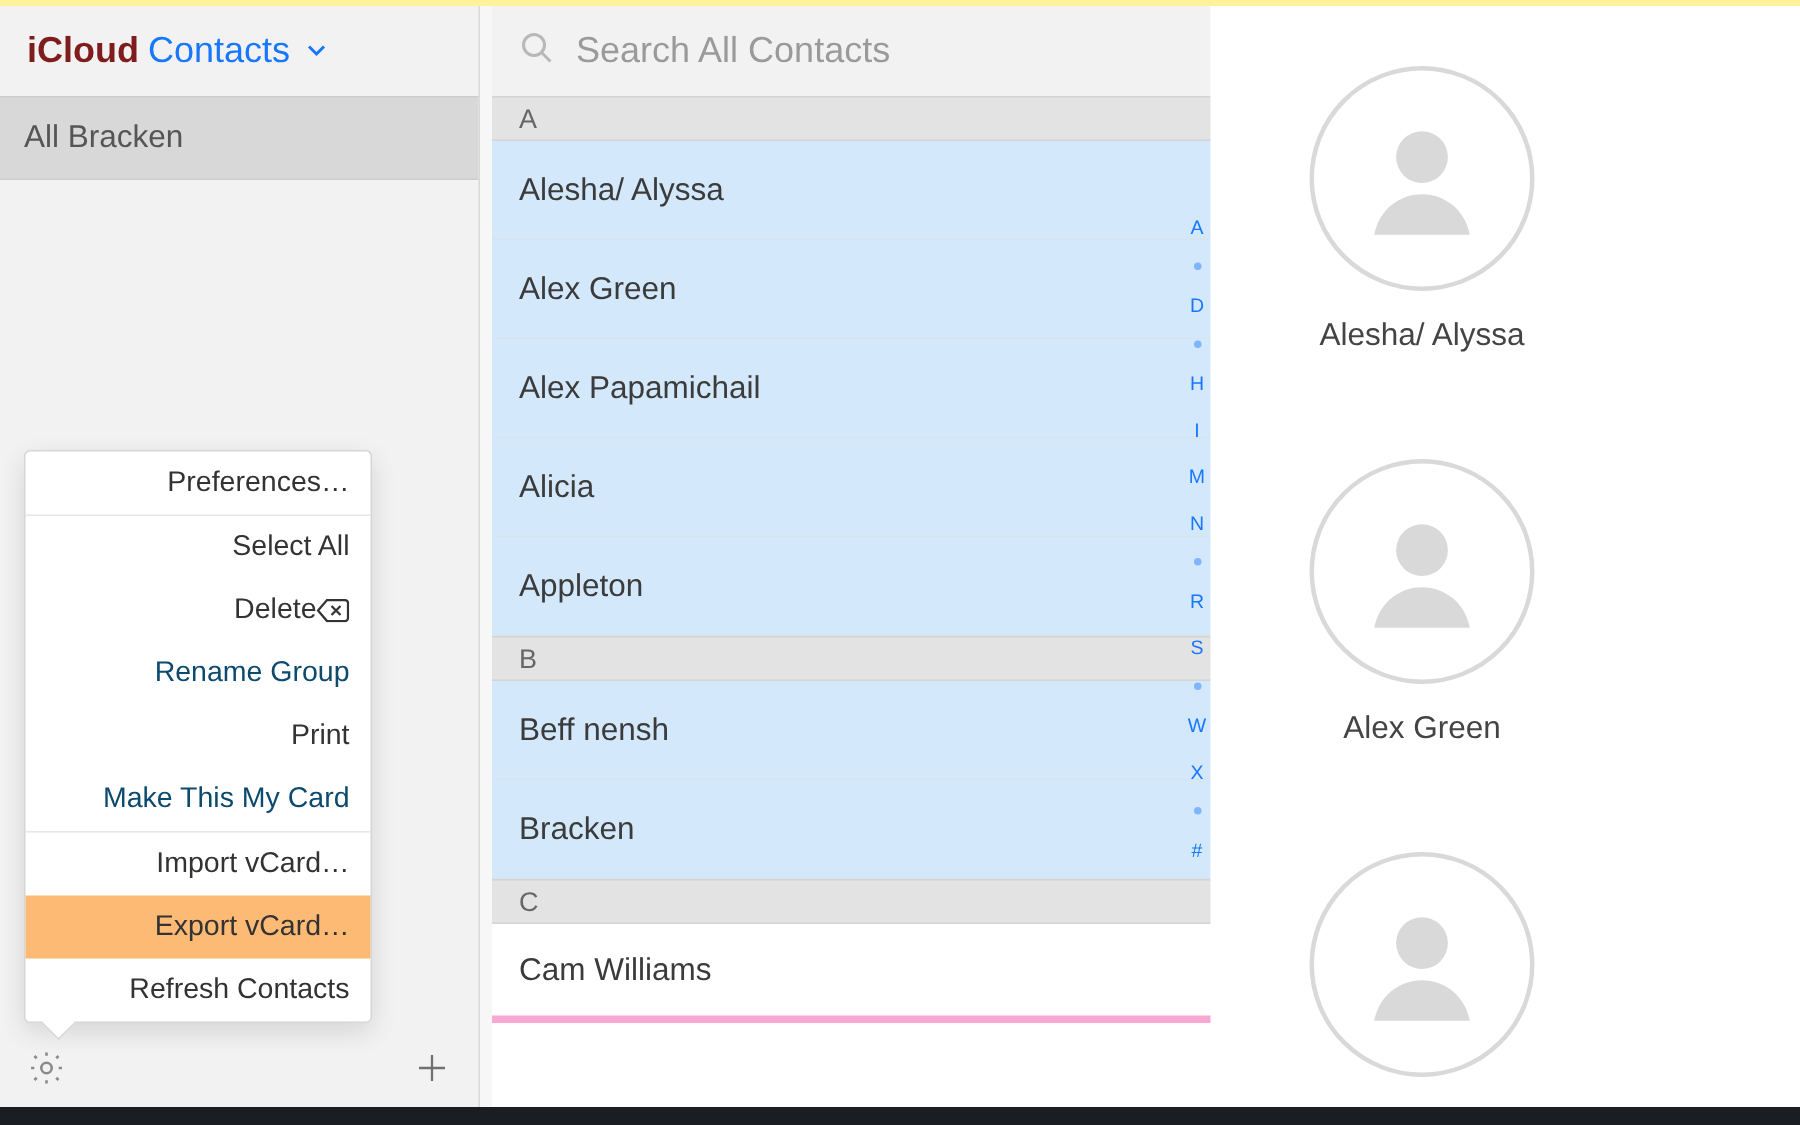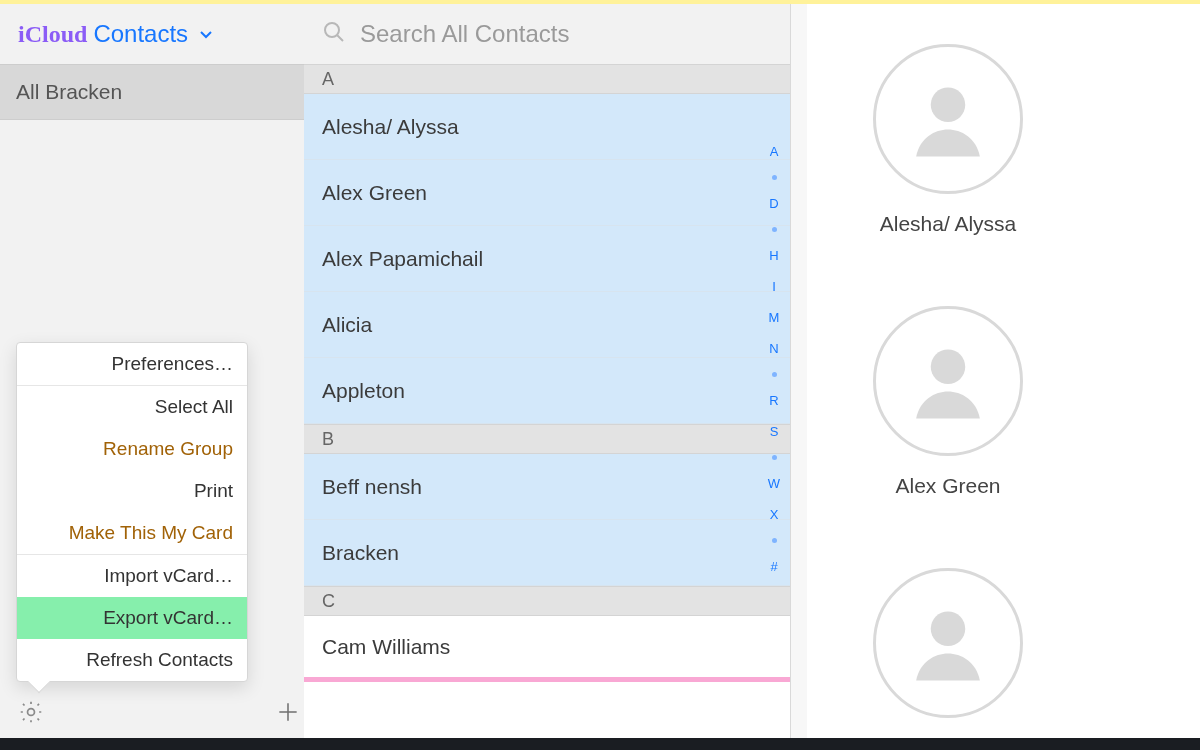--- a/index.html
+++ b/index.html
@@ -4,38 +4,38 @@
 <style>
   * { box-sizing: border-box; margin: 0; padding: 0; }
   html, body { height: 100%; font-family: -apple-system, "Helvetica Neue", Arial, sans-serif; }
   body { width: 1200px; height: 750px; overflow: hidden; background: #f7f7f7; position: relative; }
 
   .topstrip { position:absolute; top:0; left:0; right:0; height:4px; background:#fff29a; }
 
   
   .sidebar { position:absolute; left:0; top:4px; bottom:12px; width:320px; background:#f2f2f2; border-right:1px solid #d9d9d9;}
   .brand { height:60px; display:flex; align-items:center; padding:0 18px; font-size:24px; }
-  .brand .icloud{ color:#8b5cf6; font-weight:600;font-family:Liberation Serif, serif;}
+  .brand .icloud{ color:#7f1d1d; font-weight:600;}
   .brand .contacts{ color:#1877ff; font-weight:500; margin-left:6px;}
   .brand .chev{ color:#1877ff; margin-left:10px; }
   .group-row { height:56px; display:flex; align-items:center; padding:0 16px; font-size:21px; color:#555; background:#d8d8d8; border-top:1px solid #cdcdcd; border-bottom:1px solid #cdcdcd;}
   .sidebar-bottom{ position:absolute; left:0; right:0; bottom:0; height:48px; display:flex; align-items:center; justify-content:space-between; padding:0 18px;}
   .gear-icon, .plus-icon { color:#7b7b7b; }
 
   
   .popup { position:absolute; left:16px; bottom:56px; width:232px; background:#fff; border:1px solid #d6d6d6; border-radius:4px; box-shadow:0 6px 18px rgba(0,0,0,.12); font-size:19px; color:#333; }
   .popup .sep{ height:1px; background:#e6e6e6; }
   .popup .mi{ padding:10px 14px; display:flex; align-items:center; justify-content:flex-end; cursor:default;}
-  .popup .mi.disabled{ color:#a16207;padding-left:48px;}
-  .popup .mi.hover{ background:#86efac;}
+  .popup .mi.disabled{ color:#0c4a6e;padding-left:48px;}
+  .popup .mi.hover{ background:#fdba74;}
   .popup .tail{ position:absolute; left:14px; bottom:-9px; width:16px; height:16px; background:#fff; border-left:1px solid #d6d6d6; border-bottom:1px solid #d6d6d6; transform:rotate(-45deg);}
   .backspace-icon svg{display:block;}
 
   
-  .list { position:absolute; left:304px; top:4px; bottom:12px; width:487px; background:#fff; border-right:1px solid #d9d9d9;}
+  .list { position:absolute; left:328px; top:4px; bottom:12px; width:487px; background:#fff; border-right:1px solid #d9d9d9;}
   .searchbar{ height:60px; background:#f2f2f2; display:flex; align-items:center; padding:0 18px; gap:14px;}
   .searchbar .mag{ color:#b8b8b8;}
   .searchbar .ph{ color:#9a9a9a; font-size:24px; }
   .section-head{ height:30px; background:#e3e3e3; border-top:1px solid #d4d4d4; border-bottom:1px solid #d4d4d4; display:flex; align-items:center; padding:0 18px; color:#666; font-size:18px;}
   .contact-row{ height:66px; display:flex; align-items:center; padding:0 18px; font-size:21px; color:#3b3b3b; border-bottom:1px solid #d7e4ef; background:#d3e8fa;}
   .contact-row.plain{ background:#fff; border-bottom:5px solid #f9a8d4;}
   .index-rail{ position:absolute; right:6px; top:140px; width:20px; display:flex; flex-direction:column; align-items:center; gap:16px; color:#1877ff; font-size:13px; font-weight:500;}
   .index-rail .dot{ width:5px; height:5px; border-radius:50%; background:#7fb4ff;}
 
   
@@ -68,20 +68,29 @@
   </div>
 
   <div class="popup">
     <div class="mi">
         <span>Preferences…</span>
       </div>
     <div class="sep"></div>
     <div class="mi">
         <span>Select All</span>
       </div>
+    <div class="mi">
+      <span>Delete</span>
+      <span class="backspace-icon">
+        <svg width="22" height="16" viewBox="0 0 22 16">
+            <path d="M7 1h12a2 2 0 0 1 2 2v10a2 2 0 0 1-2 2H7L1 8 7 1z" fill="none" stroke="#333" stroke-width="1.5"></path>
+            <path d="M10 5l6 6M16 5l-6 6" stroke="#333" stroke-width="1.5"></path>
+          </svg>
+      </span>
+    </div>
     <div class="mi disabled">
         <span>Rename Group</span>
       </div>
     <div class="mi">
         <span>Print</span>
       </div>
     <div class="mi disabled">
         <span>Make This My Card</span>
       </div>
     <div class="sep"></div>

